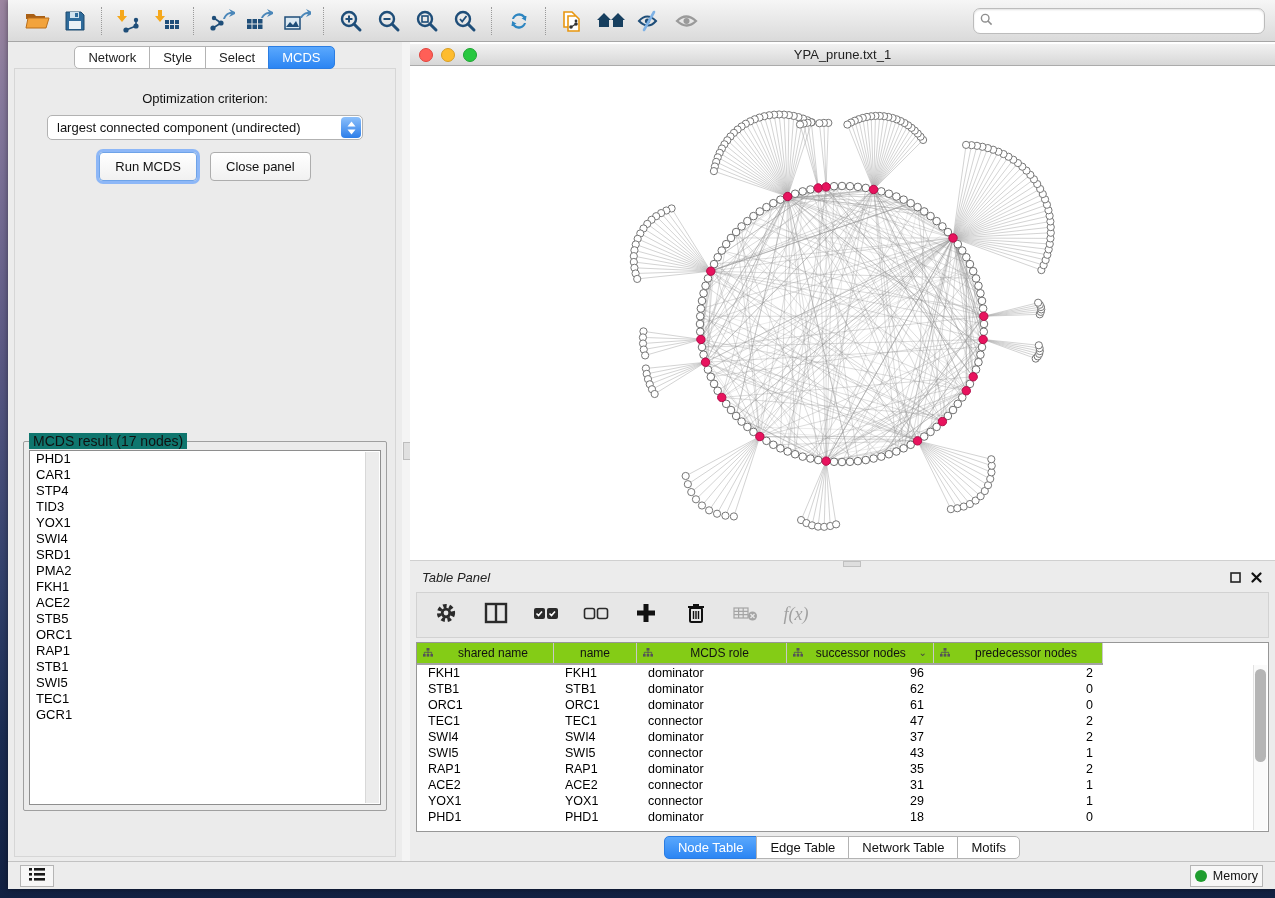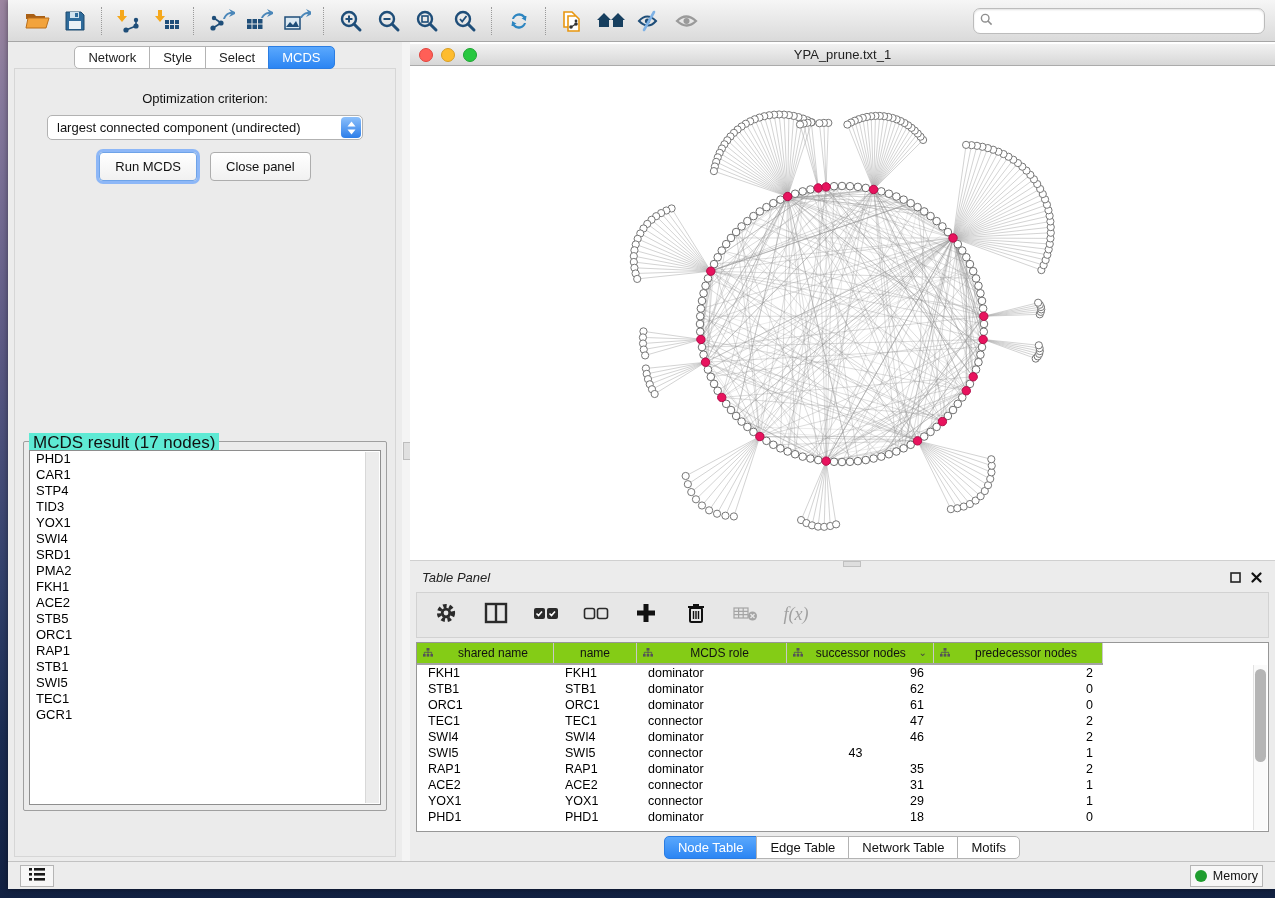--- a/index.html
+++ b/index.html
@@ -38,21 +38,21 @@
   .dropdown{margin:9px auto 0 auto;width:314px;height:23px;background:#fff;border:1px solid #b2b2b2;border-radius:5px;
             display:flex;align-items:center;position:relative;}
   .dropdown .val{flex:1;font-size:13px;padding-left:9px;color:#111;white-space:nowrap;}
   .dd-step{width:20px;height:21px;margin:0 1px 0 0;border-radius:4px;background:linear-gradient(#8cc0fb,#2d7ee9);
            display:flex;flex-direction:column;align-items:center;justify-content:center;gap:2px;}
   .btn-row{display:flex;justify-content:center;gap:13px;margin-top:12px;}
   .pbtn{height:23px;padding:2px 15px;background:linear-gradient(#ffffff,#f1f1f1);border:1px solid #adadad;
         border-radius:4px;font-size:13px;color:#111;display:flex;align-items:center;}
   .pbtn.focus{box-shadow:0 0 0 3px rgba(90,155,253,.65);border-color:#6ea3e8;}
   .groupbox{position:absolute;left:8px;right:8px;top:372px;height:368px;border:1px solid #9f9f9f;border-radius:2px;}
-  .gb-legend{position:absolute;top:-9px;left:5px;background:#5eead4;padding:0 4px;font-size:17px;color:#111;}
+  .gb-legend{position:absolute;top:-9px;left:5px;background:#0f766e;padding:0 4px;font-size:14px;color:#111;}
   .gb-list{position:absolute;left:5px;right:5px;top:8px;bottom:5px;background:#fff;border:1px solid #8e8e8e;overflow:hidden;}
   .gb-scroll{position:absolute;top:1px;bottom:1px;right:1px;width:13px;background:#ececec;border-left:1px solid #d8d8d8;}
   .gb-item{font-size:13px;line-height:16px;padding-left:6px;color:#000;}
   
   .v-split{width:8px;flex:0 0 8px;background:#f4f4f4;position:relative;}
   .v-split .handle{position:absolute;top:400px;left:1px;width:6px;height:16px;background:#e0e0e0;border:1px solid #bdbdbd;}
   
   .right-col{flex:1;display:flex;flex-direction:column;min-width:0;background:#fff;}
   .net-titlebar{height:21px;margin-top:2px;background:linear-gradient(#f2f2f2,#d7d7d7);border-bottom:1px solid #ababab;
                 position:relative;display:flex;align-items:center;justify-content:center;}
@@ -1257,28 +1257,28 @@
                 <div class="td left" style="width: 137px;">TEC1</div>
                 <div class="td left" style="width: 83px;">TEC1</div>
                 <div class="td left" style="width: 150px;">connector</div>
                 <div class="td right" style="width: 147px;">47</div>
                 <div class="td right" style="width: 169px;">2</div>
               </div>
               <div class="tr-row">
                 <div class="td left" style="width: 137px;">SWI4</div>
                 <div class="td left" style="width: 83px;">SWI4</div>
                 <div class="td left" style="width: 150px;">dominator</div>
-                <div class="td right" style="width: 147px;">46</div>
+                <div class="td right" style="width: 147px;">37</div>
                 <div class="td right" style="width: 169px;">2</div>
               </div>
               <div class="tr-row">
                 <div class="td left" style="width: 137px;">SWI5</div>
                 <div class="td left" style="width: 83px;">SWI5</div>
                 <div class="td left" style="width: 150px;">connector</div>
-                <div class="td right" style="width: 147px; text-align: center;">43</div>
+                <div class="td right" style="width: 147px;">43</div>
                 <div class="td right" style="width: 169px;">1</div>
               </div>
               <div class="tr-row">
                 <div class="td left" style="width: 137px;">RAP1</div>
                 <div class="td left" style="width: 83px;">RAP1</div>
                 <div class="td left" style="width: 150px;">dominator</div>
                 <div class="td right" style="width: 147px;">35</div>
                 <div class="td right" style="width: 169px;">2</div>
               </div>
               <div class="tr-row">

